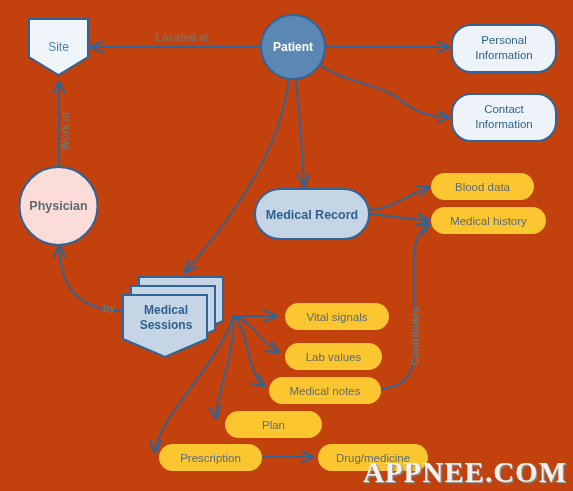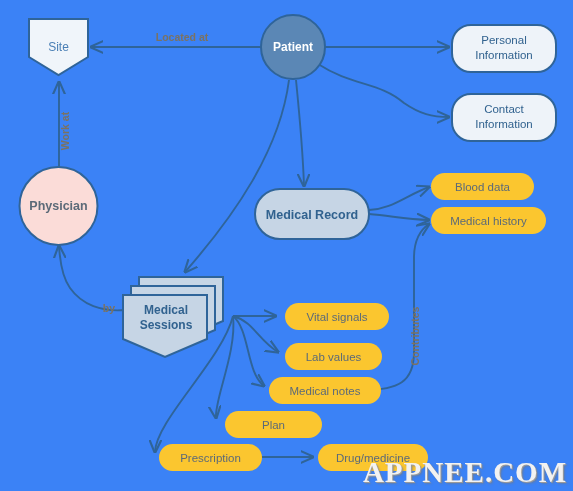--- a/index.html
+++ b/index.html
@@ -1,17 +1,17 @@
 <!DOCTYPE html>
 <html><head>
 <meta charset="utf-8">
 <style>
   html,body{margin:0;padding:0;background:#ffffff;}
   body{font-family:"Liberation Sans", sans-serif;}
-  #stage{position:relative;width:573px;height:491px;background:#3b82f6;overflow:hidden;}
+  #stage{position:relative;width:573px;height:491px;background:#c2410c;overflow:hidden;}
   svg{position:absolute;left:0;top:0;width:573px;height:491px;}
   .nodetext{font-family:"Liberation Sans", sans-serif;}
   .edgelabel{font-family:"Liberation Sans", sans-serif;font-size:10.5px;font-weight:bold;fill:#7a7263;}
   .wm{position:absolute;right:6px;bottom:2px;font-family:"Liberation Serif", serif;font-size:29px;
       font-weight:bold;letter-spacing:1px;color:#f2f2f2;
       text-shadow:1px 1px 0 #9a9a9a, 2px 2px 2px rgba(120,120,120,.55);}
 </style>
 </head>
 <body>
 

